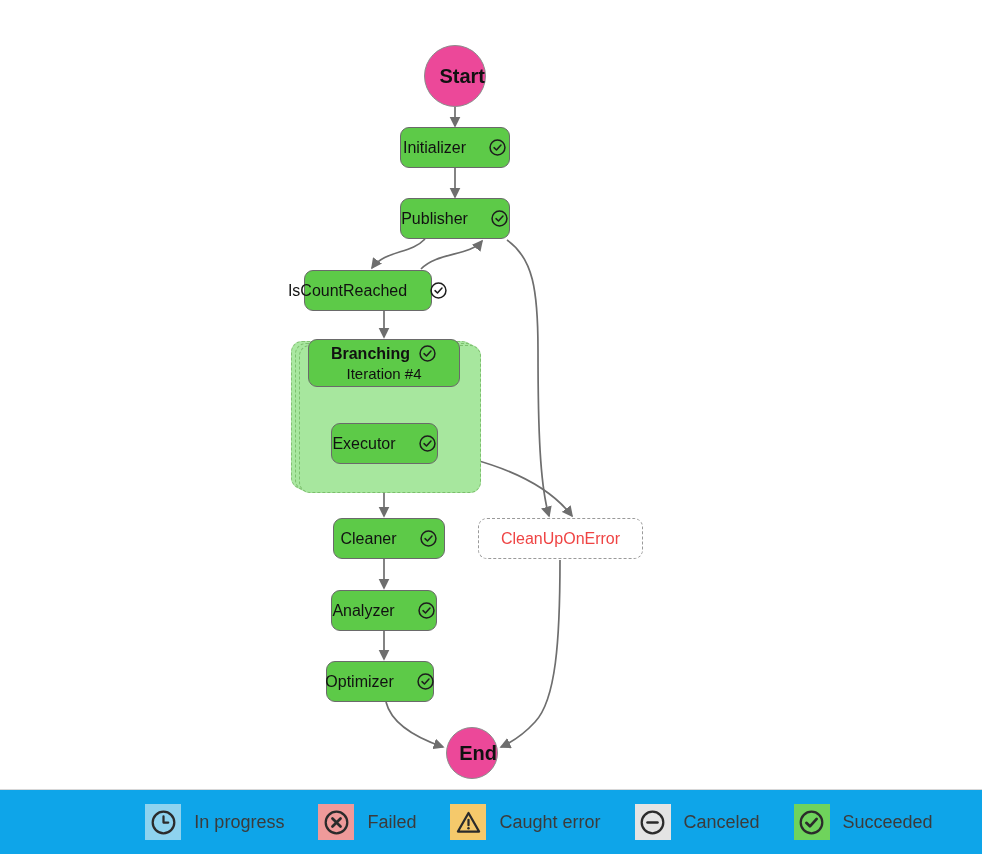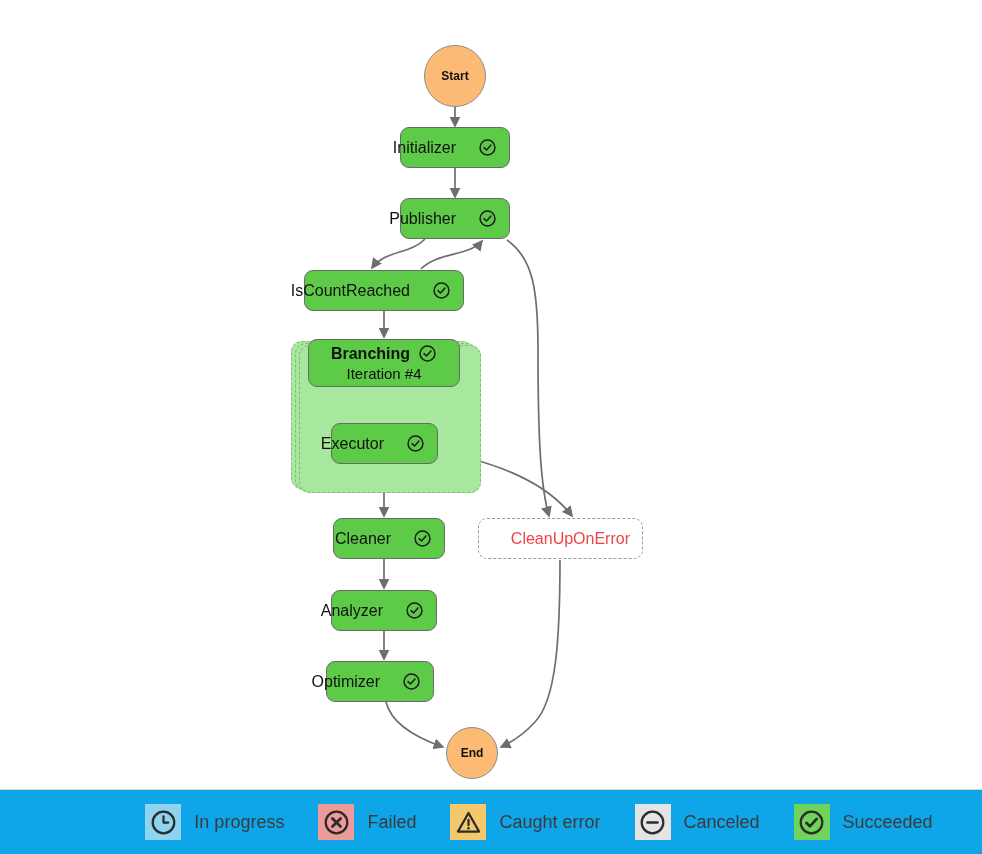--- a/index.html
+++ b/index.html
@@ -47,36 +47,36 @@
     position: absolute;
     box-sizing: border-box;
     display: flex;
     align-items: center;
     justify-content: center;
     z-index: 5;
   }
 
   .terminal {
     border-radius: 50%;
-    background: #fdba74;
+    background: #ec4899;
     border: 1.5px solid #8c8c8c;
-    font-size: 12px;
+    font-size: 20px;
     font-weight: bold;
     color: #111111;
+    justify-content: flex-end;
   }
 
   .task {
     border-radius: 9px;
     background: #5dca48;
     border: 1.5px solid #6a6a6a;
     color: #111111;
     font-size: 16px;
     gap: 22px;
     padding: 11px 12px;
-    justify-content: flex-end;
   }
 
   .task.skipped {
     background: #ffffff;
     border: 1.5px dashed #9a9a9a;
     color: #ef4444;
   }
 
   .task .label {
     white-space: nowrap;
@@ -246,21 +246,21 @@
     <div class="node task" style="left:400px; top:198px; width:110px; height:41px;">
       <span class="label">Publisher</span>
       <span class="status-icon">
         <svg viewBox="0 0 24 24" xmlns="http://www.w3.org/2000/svg">
           <circle cx="12" cy="12" r="9.4" fill="none" stroke="#1d1d1d" stroke-width="1.9"></circle>
           <path d="M 7.6 12.2 L 10.7 15.2 L 16.4 8.8" fill="none" stroke="#1d1d1d" stroke-width="1.9" stroke-linecap="round" stroke-linejoin="round"></path>
         </svg>
       </span>
     </div>
 
-    <div class="node task" style="left:304px; top:270px; width:160px; height:41px;">
+    <div class="node task" style="left:304px; top:270px; width:128px; height:41px;">
       <span class="label">IsCountReached</span>
       <span class="status-icon">
         <svg viewBox="0 0 24 24" xmlns="http://www.w3.org/2000/svg">
           <circle cx="12" cy="12" r="9.4" fill="none" stroke="#1d1d1d" stroke-width="1.9"></circle>
           <path d="M 7.6 12.2 L 10.7 15.2 L 16.4 8.8" fill="none" stroke="#1d1d1d" stroke-width="1.9" stroke-linecap="round" stroke-linejoin="round"></path>
         </svg>
       </span>
     </div>
 
     <div class="branch-node" style="left:308px; top:339px; width:152px; height:48px;">

